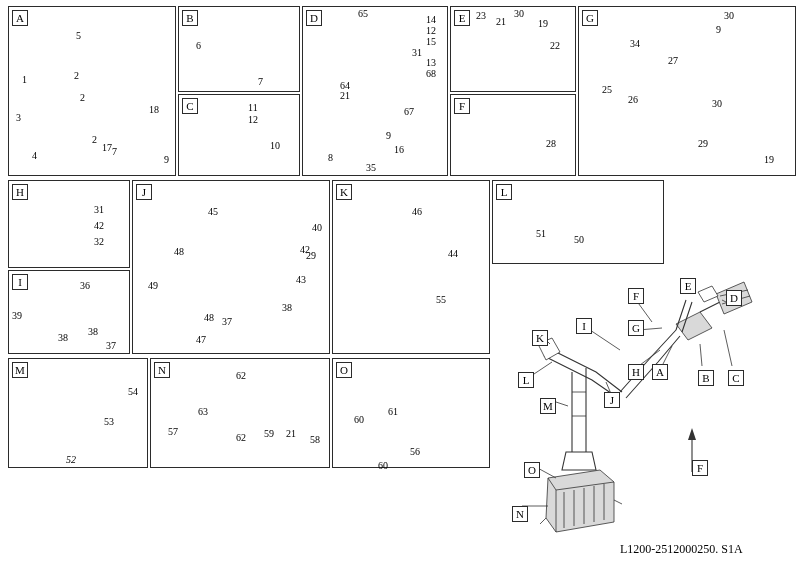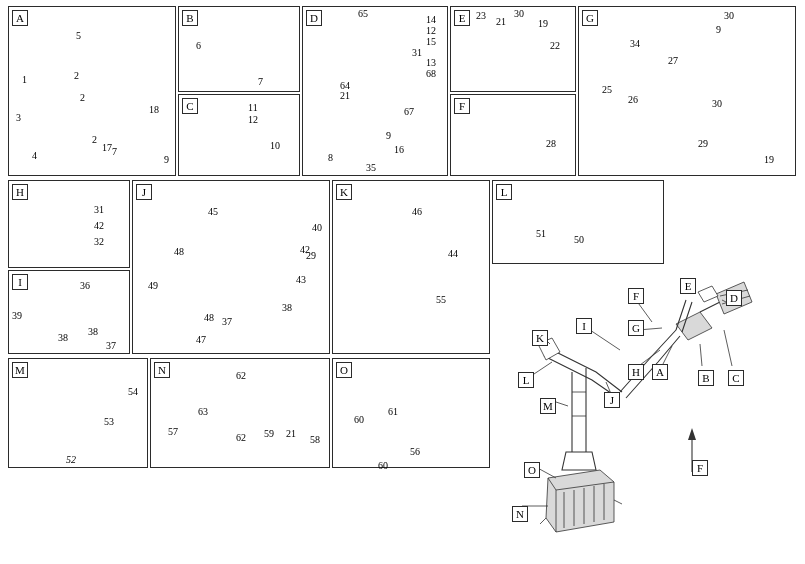--- a/index.html
+++ b/index.html
@@ -584,14 +584,15 @@
   <div class="num" style="left:236px;top:432px;">62</div>
   <div class="num" style="left:264px;top:428px;">59</div>
   <div class="num" style="left:286px;top:428px;">21</div>
   <div class="num" style="left:310px;top:434px;">58</div>
 
   <div class="num" style="left:354px;top:414px;">60</div>
   <div class="num" style="left:388px;top:406px;">61</div>
   <div class="num" style="left:378px;top:460px;">60</div>
   <div class="num" style="left:410px;top:446px;">56</div>
 
+  <div class="caption" style="left:620px;top:542px;">L1200-2512000250. S1A</div>
 
 </div>
 
 </body></html>

